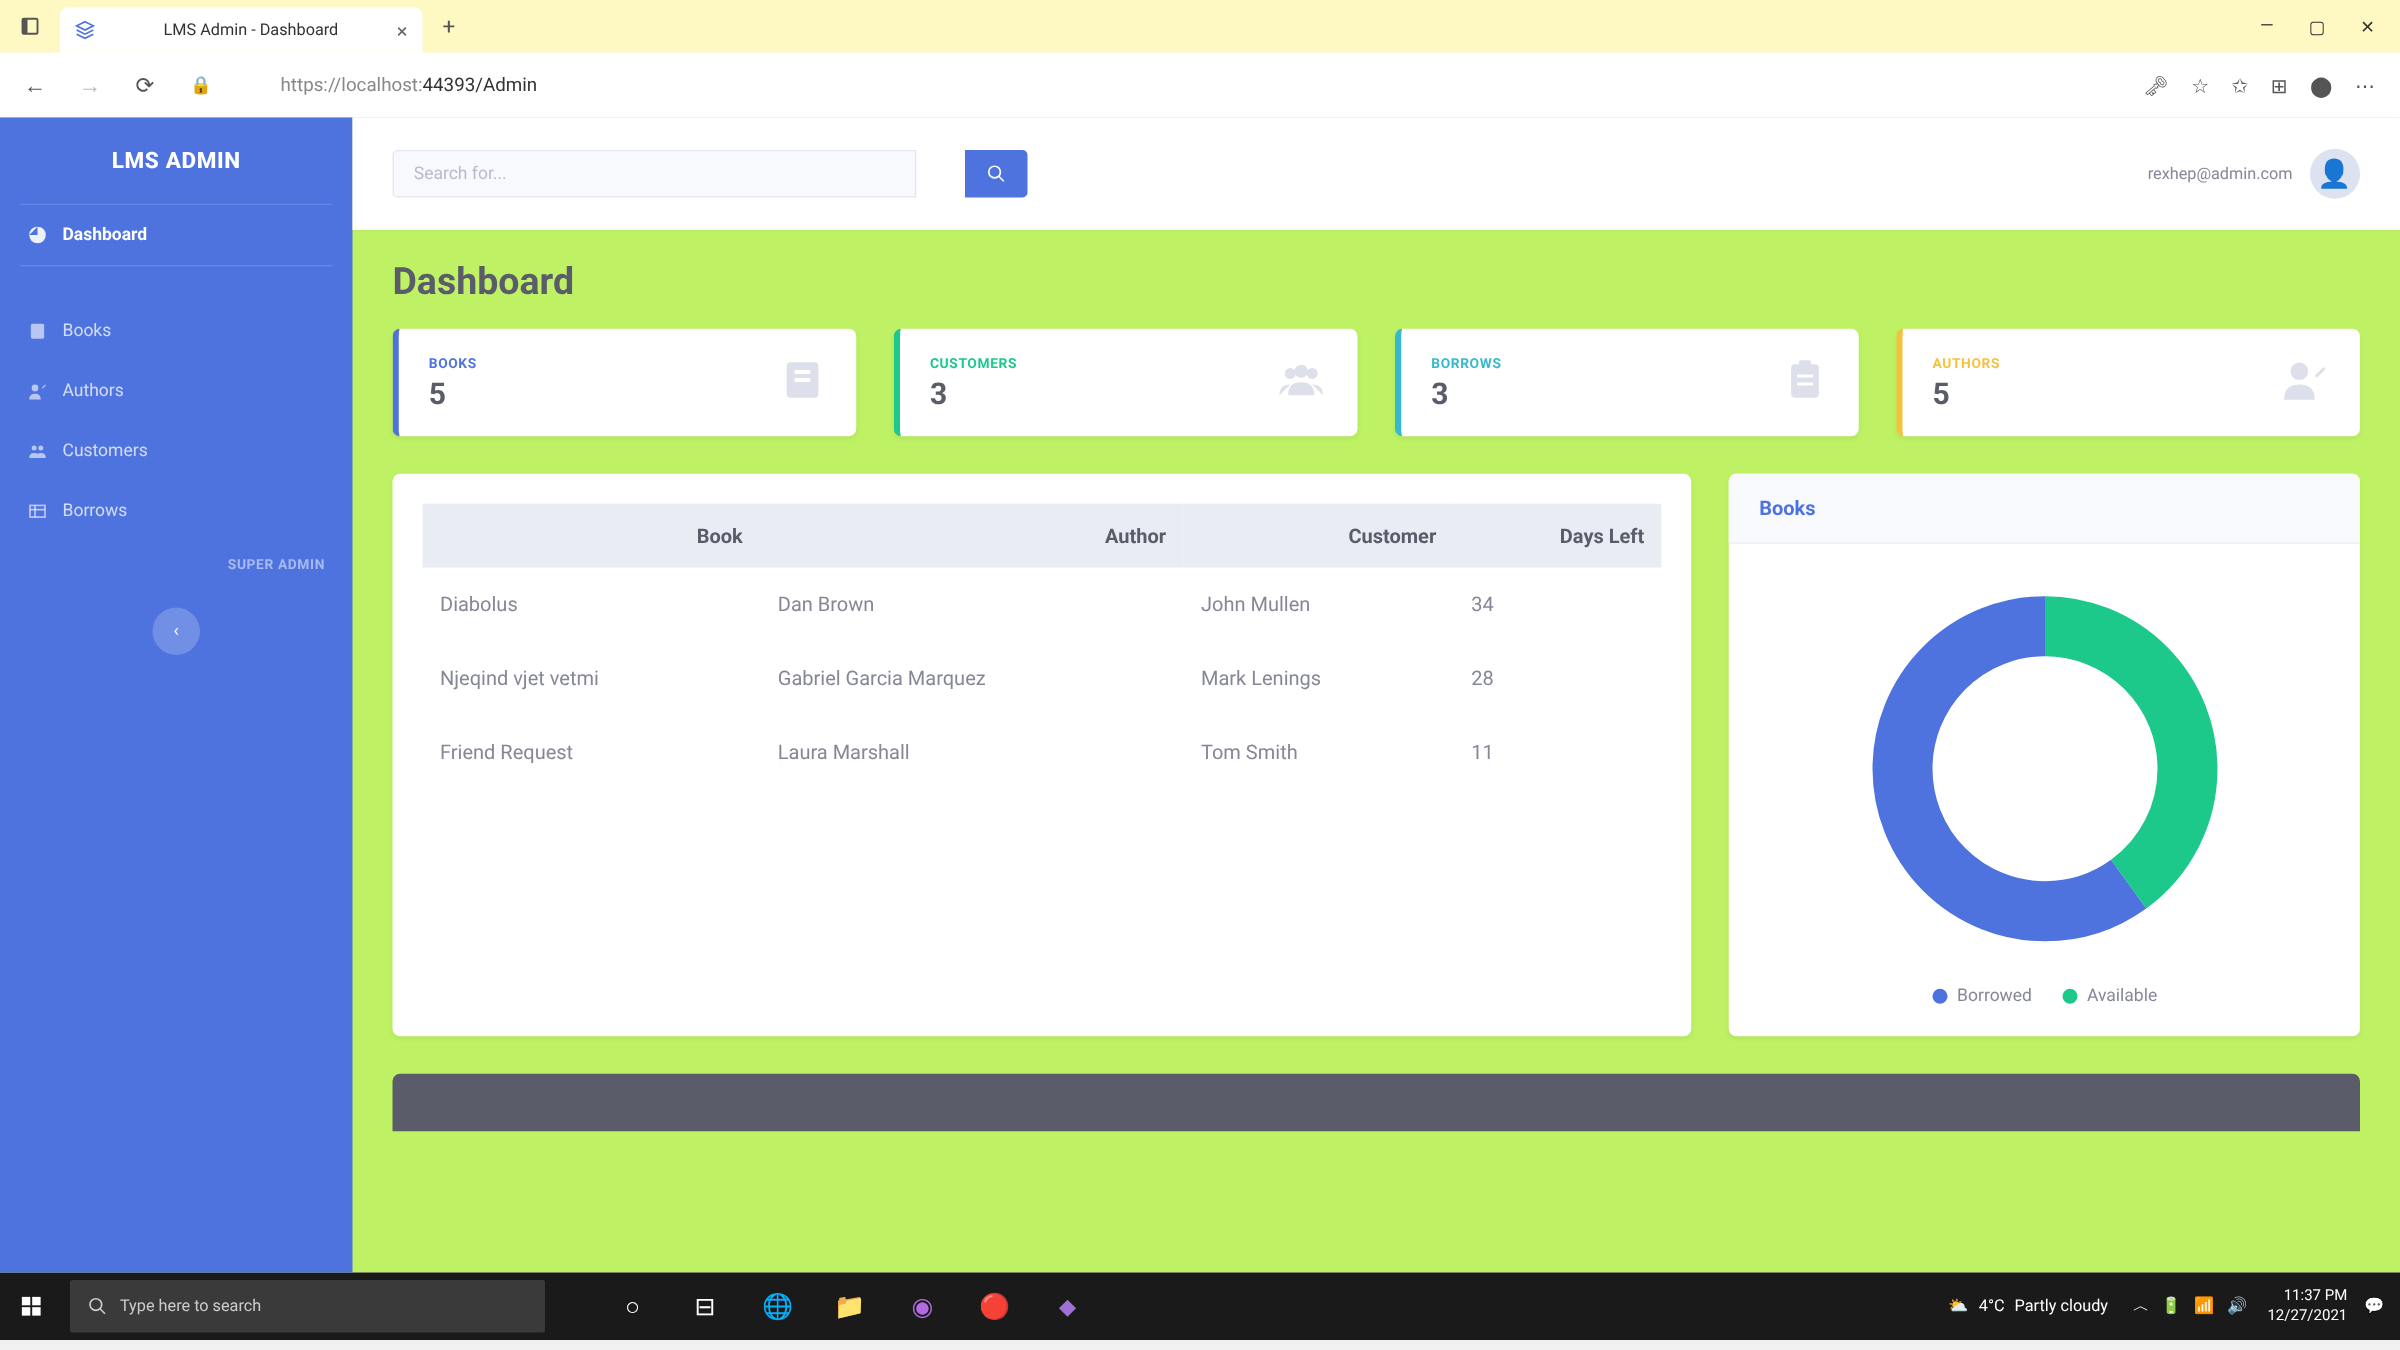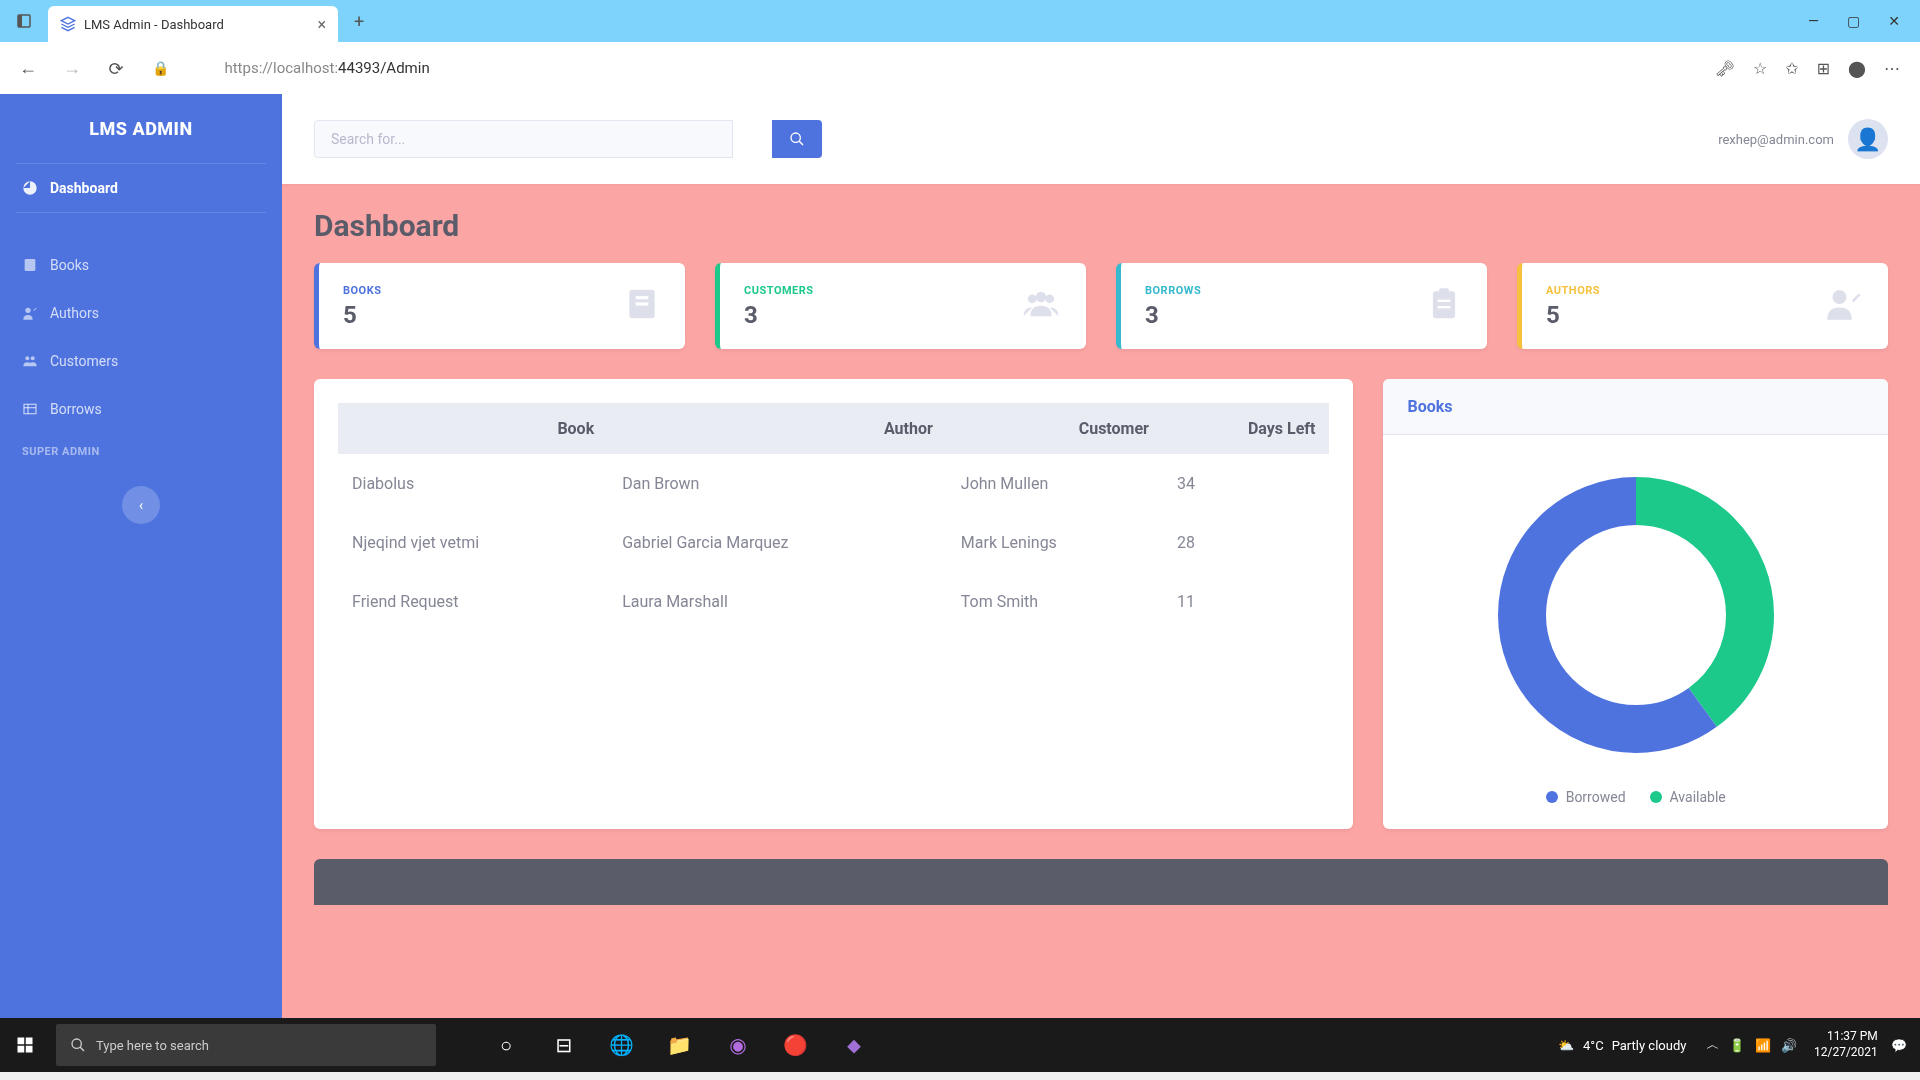--- a/index.html
+++ b/index.html
@@ -1,19 +1,19 @@
 <!DOCTYPE html>
 <html><head>
 <meta charset="utf-8">
 <style>
 * { margin: 0; padding: 0; box-sizing: border-box; font-family: -apple-system, BlinkMacSystemFont, "Segoe UI", Roboto, sans-serif; }
 body { background: #f0f0f0; width: 1920px; height: 1080px; overflow: hidden; }
 
 
-.browser-chrome { background: #7dd3fc; height: 94px; }
+.browser-chrome { background: #fef9c3; height: 94px; text-align: center; }
 .tab-bar { height: 42px; display: flex; align-items: center; padding: 0 8px; }
 .tab-icon-box { width: 32px; height: 32px; display: flex; align-items: center; justify-content: center; margin-right: 8px; }
 .tab-icon-box svg { width: 16px; height: 16px; }
 .tab { background: #fff; height: 36px; width: 290px; border-radius: 6px 6px 0 0; display: flex; align-items: center; padding: 0 12px; margin-top: 6px; }
 .tab-favicon { width: 16px; height: 16px; margin-right: 8px; color: #4e73df; }
 .tab-title { font-size: 13px; color: #333; flex: 1; }
 .tab-close { font-size: 16px; color: #666; cursor: pointer; }
 .tab-add { margin-left: 8px; color: #555; font-size: 18px; padding: 4px 8px; cursor: pointer; }
 .win-controls { margin-left: auto; display: flex; gap: 28px; padding-right: 12px; }
 .win-controls span { font-size: 14px; color: #333; cursor: pointer; }
@@ -21,31 +21,31 @@
 .nav-btn { width: 32px; height: 32px; display: flex; align-items: center; justify-content: center; color: #555; cursor: pointer; font-size: 18px; }
 .nav-btn.disabled { color: #bbb; }
 .url-area { flex: 1; display: flex; align-items: center; gap: 8px; padding-left: 8px; }
 .lock-icon { color: #888; font-size: 14px; }
 .url-text { font-size: 15px; color: #333; margin-left: 47px; }
 .url-text .host { color: #888; }
 .right-icons { display: flex; gap: 18px; margin-right: 8px; }
 .right-icons span { color: #555; cursor: pointer; font-size: 16px; }
 
 
-.viewport { height: 924px; display: flex; background: #fca5a5; }
+.viewport { height: 924px; display: flex; background: #bef264; }
 
 
 .sidebar { width: 282px; background: #4e73df; color: #fff; display: flex; flex-direction: column; }
 .brand { padding: 24px 0; text-align: center; font-weight: 800; font-size: 18px; letter-spacing: 0.5px; border-bottom: 1px solid rgba(255,255,255,0.15); margin: 0 16px; }
 .nav-item { display: flex; align-items: center; padding: 16px 22px; font-size: 14px; gap: 12px; cursor: pointer; }
 .nav-item.active { color: #fff; font-weight: 700; }
 .nav-item.sub { color: rgba(255,255,255,0.75); }
 .nav-divider { border-bottom: 1px solid rgba(255,255,255,0.15); margin: 0 16px; }
 .nav-spacer { height: 28px; }
-.nav-heading { padding: 12px 22px 4px; font-size: 11px; font-weight: 700; color: rgba(255,255,255,0.5); letter-spacing: 0.5px; }
+.nav-heading { padding: 12px 22px 4px; font-size: 11px; font-weight: 700; color: rgba(255,255,255,0.5); letter-spacing: 0.5px; text-align: right; }
 .nav-chevron { margin-left: auto; color: rgba(255,255,255,0.7); }
 .nav-icon { width: 16px; display: flex; align-items: center; justify-content: center; }
 .collapse-btn { margin: 24px auto; width: 38px; height: 38px; border-radius: 50%; background: rgba(255,255,255,0.2); display: flex; align-items: center; justify-content: center; cursor: pointer; color: #fff; font-size: 14px; }
 
 
 .main { flex: 1; display: flex; flex-direction: column; }
 .topbar { height: 90px; background: #fff; display: flex; align-items: center; padding: 0 32px; box-shadow: 0 1px 3px rgba(0,0,0,0.05); }
 .search-group { display: flex; width: 508px; gap: 39px; }
 .search-input { flex: 1; background: #f8f9fc; border: 1px solid #e3e6f0; border-radius: 4px 0 0 4px; padding: 10px 16px; font-size: 14px; outline: none; }
 .search-input::placeholder { color: #b7b9cc; }

